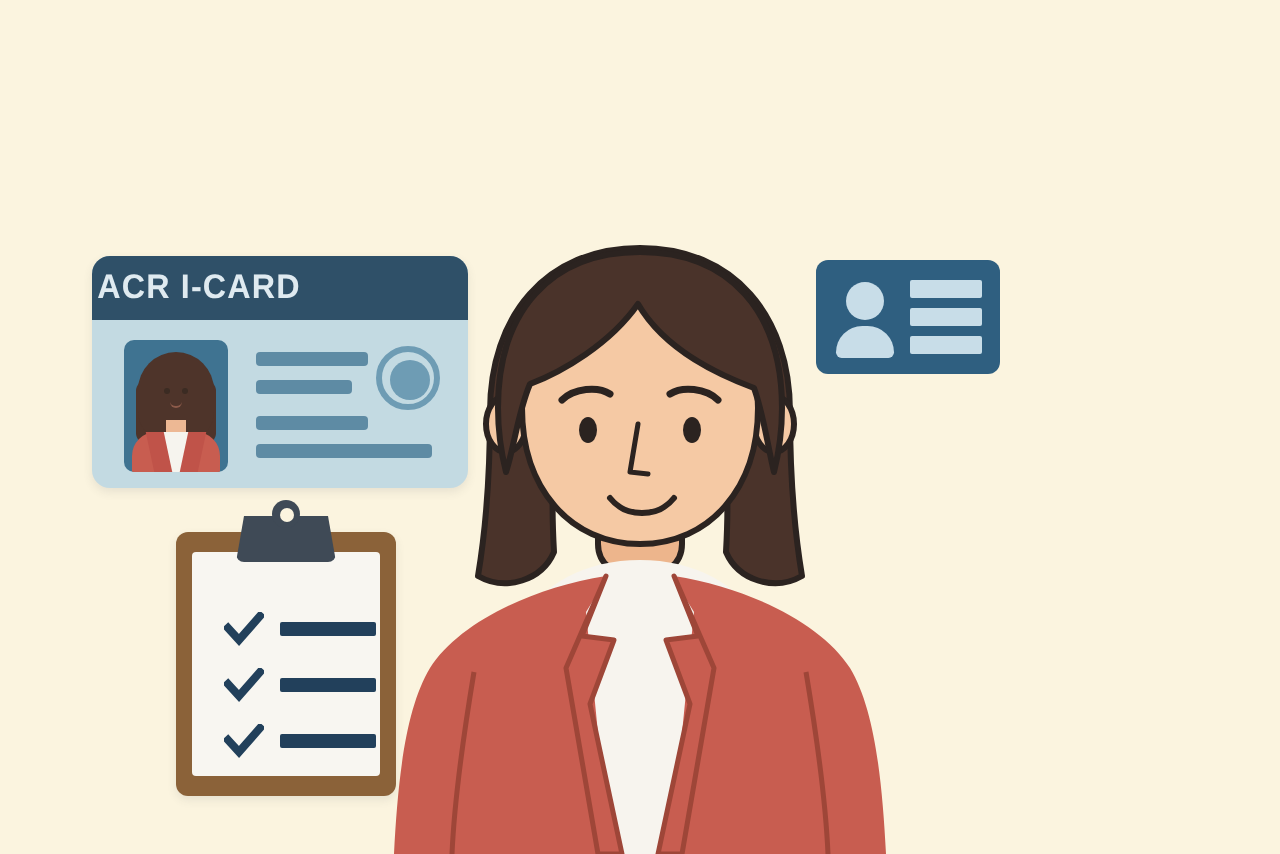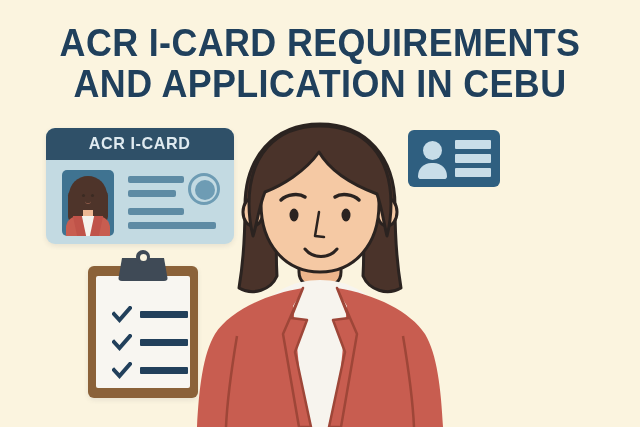--- a/index.html
+++ b/index.html
@@ -35,21 +35,21 @@
   
   #id-card{
     left:46px;top:128px;width:188px;height:116px;
     background:#c3dae2;border-radius:9px;
     box-shadow:0 2px 5px rgba(60,70,80,0.10);
     z-index:20;
   }
   #id-card-header{
     position:absolute;left:0;top:0;width:188px;height:32px;
     background:#2f5068;border-radius:9px 9px 0 0;
-    display:flex;align-items:center;justify-content:center;
+    display:flex;align-items:center;justify-content:flex-start;
   }
   #id-card-header-text{
     color:#dfeaf0;font-weight:bold;font-size:17px;letter-spacing:0.6px;
     font-family:"Liberation Sans Narrow","Liberation Sans", sans-serif;
     transform:scaleX(0.95);
   }
   #id-photo{
     position:absolute;left:16px;top:42px;width:52px;height:66px;
     background:#3f7391;border-radius:5px;overflow:hidden;
   }
@@ -138,24 +138,20 @@
 
   
   #person{position:absolute;left:195px;top:120px;width:250px;height:307px;z-index:30;}
   #person svg{display:block;}
 </style>
 </head>
 <body>
 
 <div id="stage">
 
-  <div class="title-block">
-    <span class="title-line">ACR I-CARD REQUIREMENTS</span>
-    <span class="title-line">AND APPLICATION IN CEBU</span>
-  </div>
 
 
   <div class="abs" id="id-icon">
     <div id="id-icon-avatar-head"></div>
     <div id="id-icon-avatar-body"></div>
     <div class="id-icon-line" id="id-icon-line-1"></div>
     <div class="id-icon-line" id="id-icon-line-2"></div>
     <div class="id-icon-line" id="id-icon-line-3"></div>
   </div>
 

